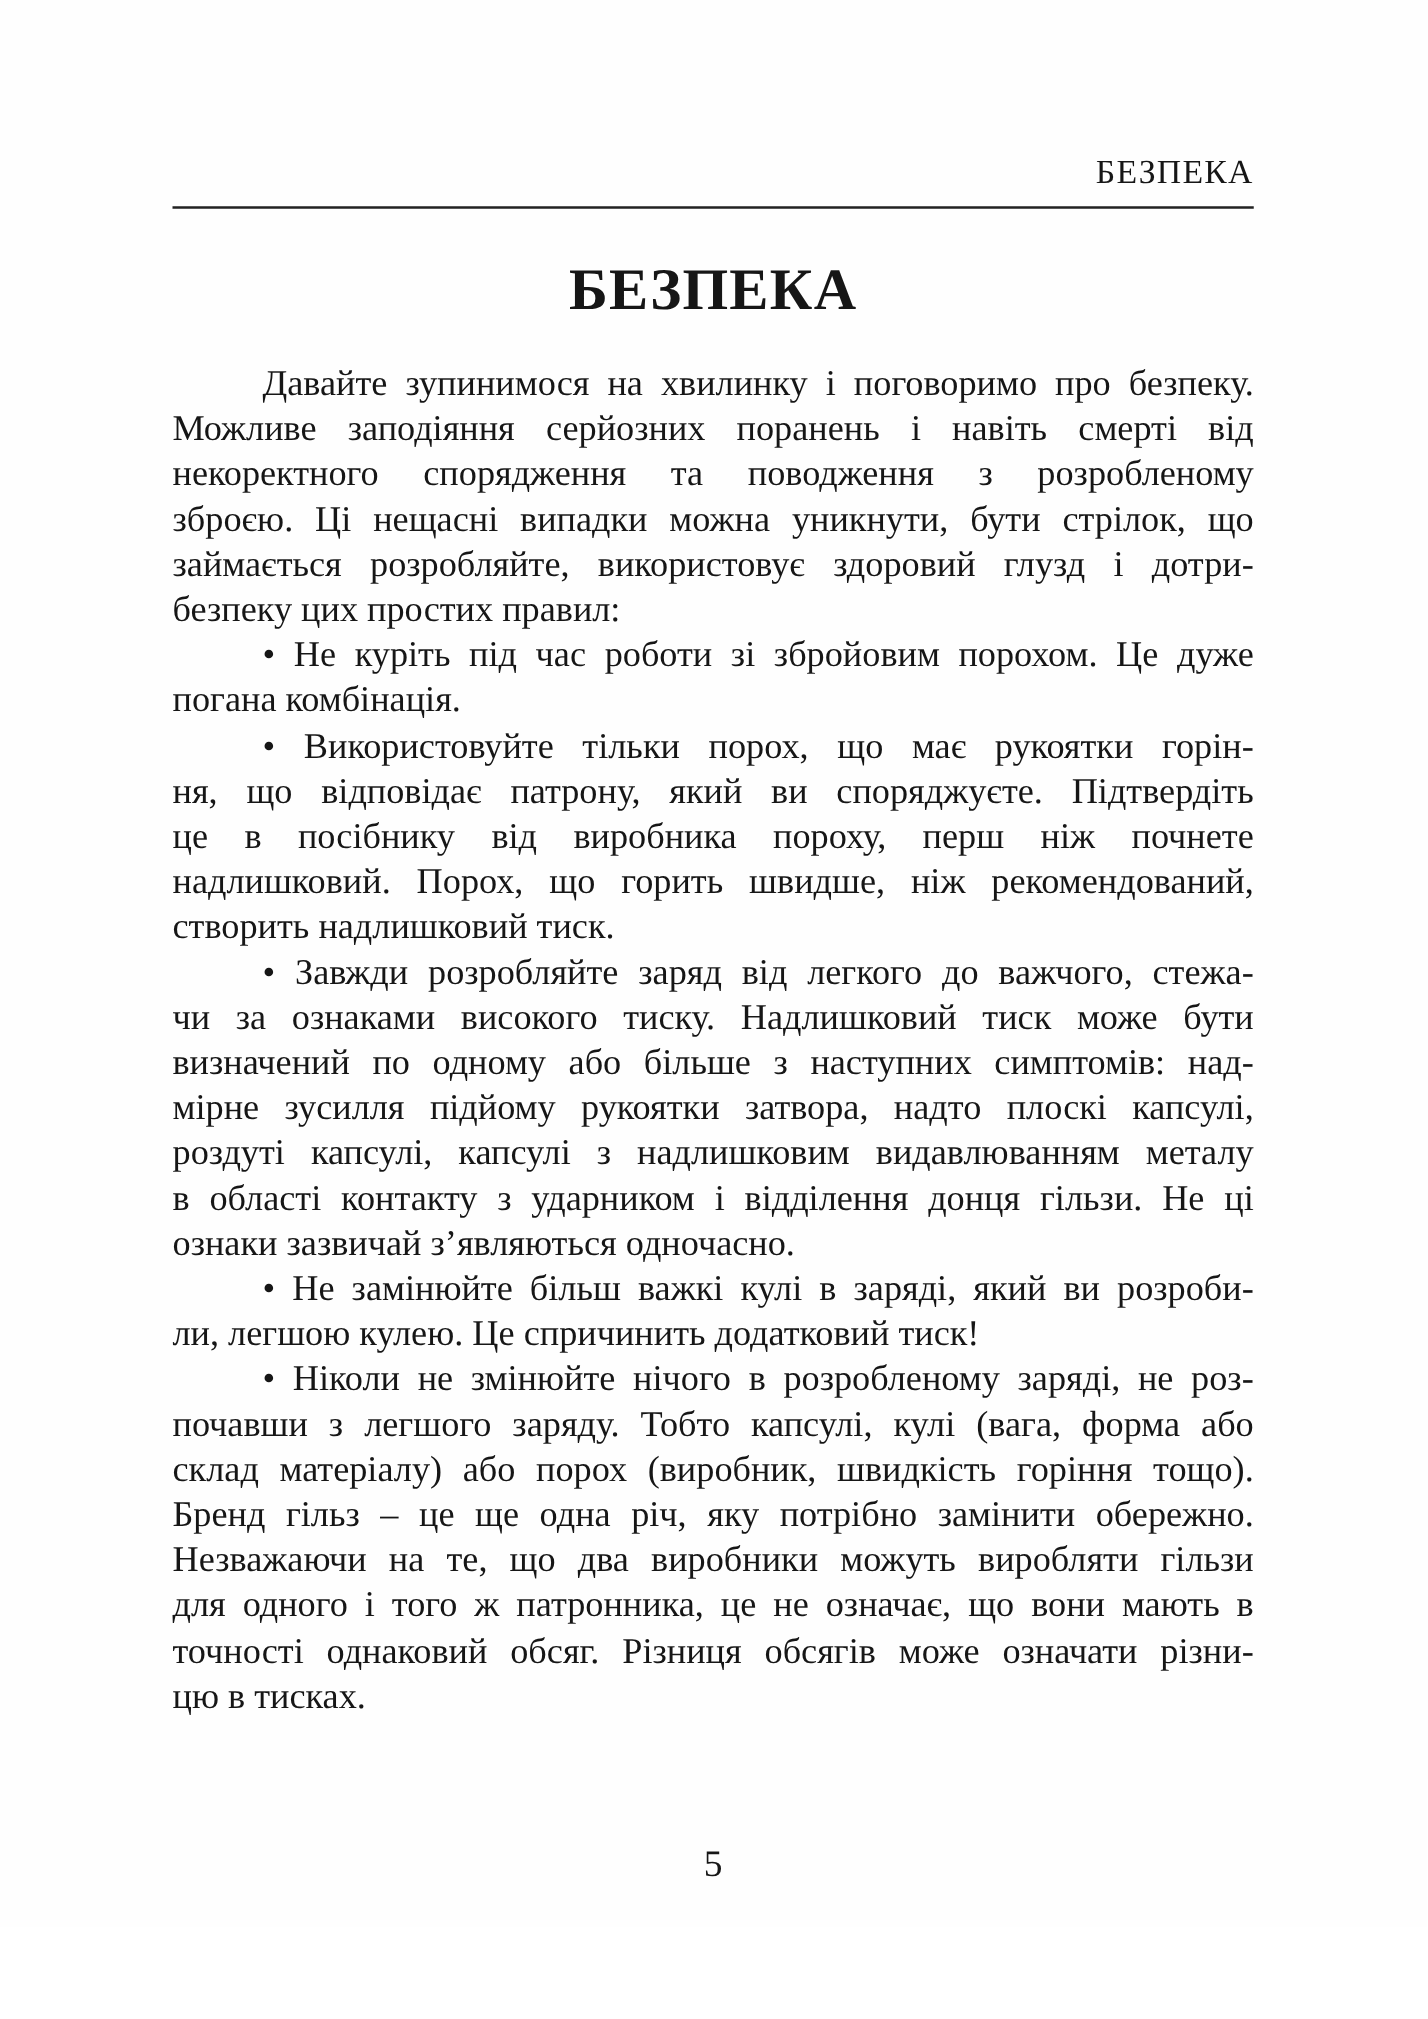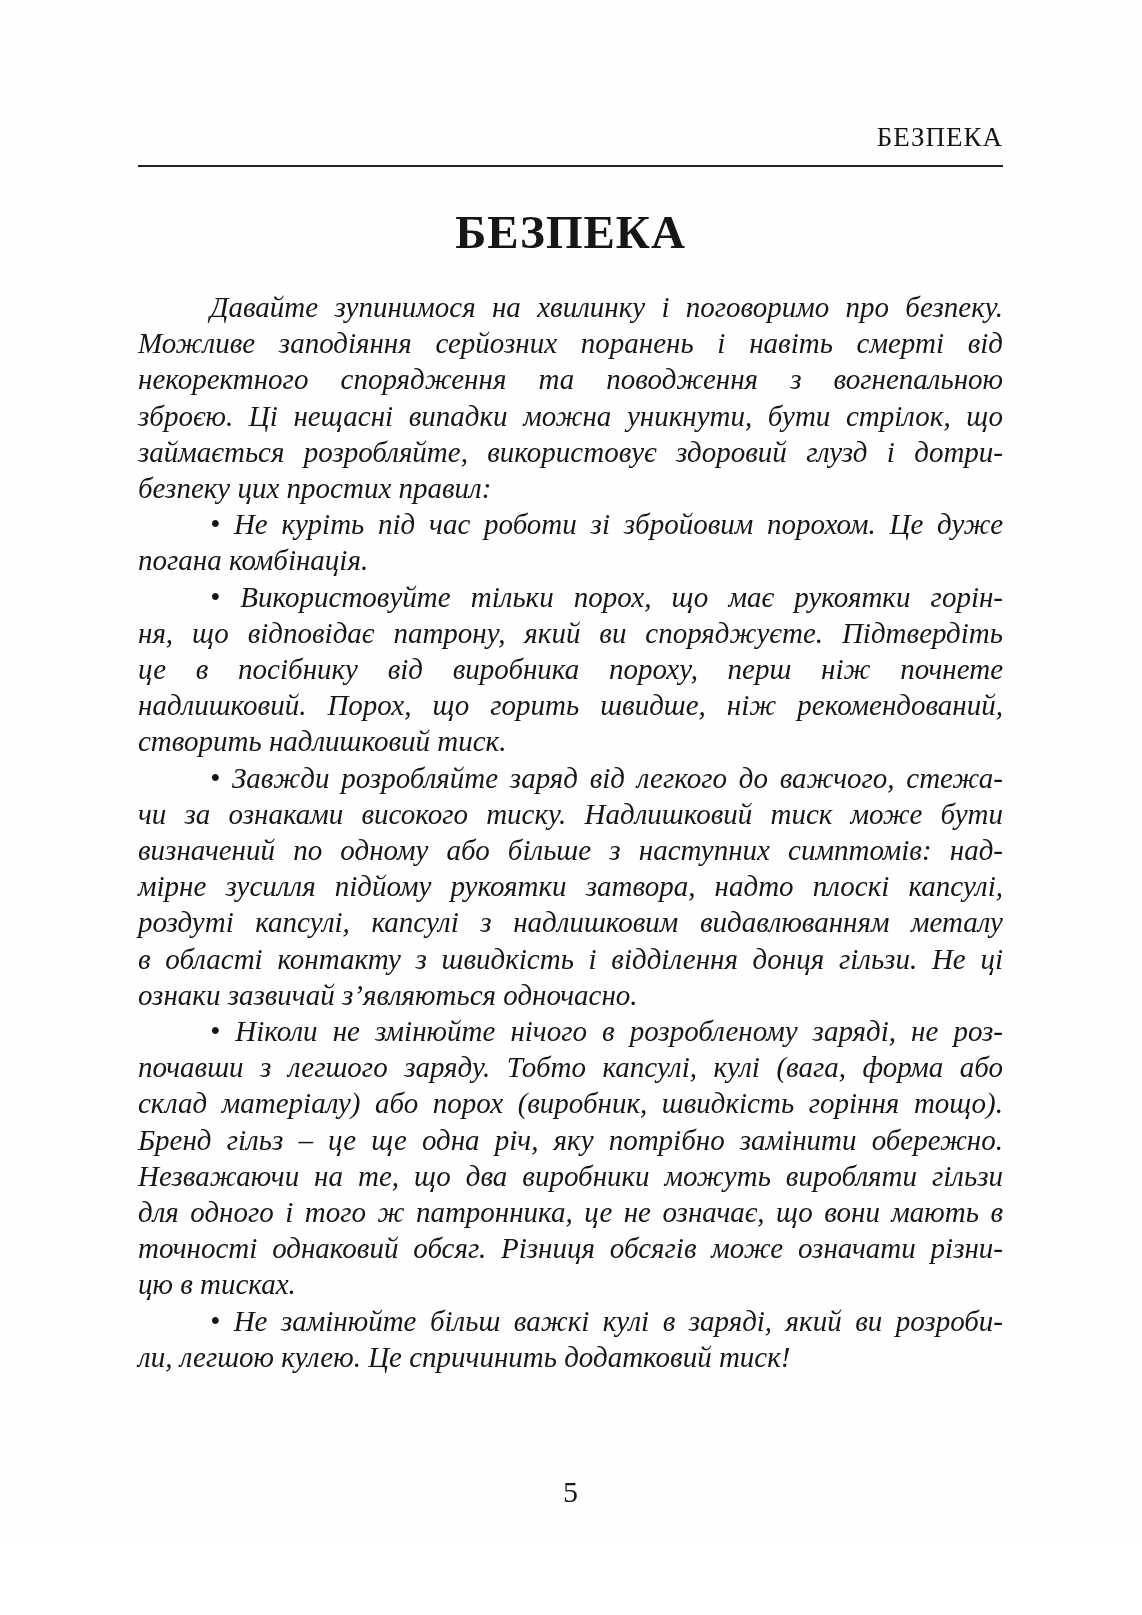--- a/index.html
+++ b/index.html
@@ -37,21 +37,20 @@
     font-size: 47px;
     line-height: 54px;
     font-weight: bold;
     text-align: center;
     letter-spacing: 1px;
   }
   .body-text {
     margin-top: 30px;
     font-size: 29px;
     line-height: 36.2px;
-    font-style: italic;
   }
   .paragraph {
     margin: 0;
   }
   .line {
     text-align: justify;
     text-align-last: justify;
   }
   .line.last {
     text-align-last: left;
@@ -74,21 +73,21 @@
     <div class="running-head">БЕЗПЕКА</div>
     <hr class="rule">
   </header>
 
   <h1 class="page-title">БЕЗПЕКА</h1>
 
   <main class="body-text">
       <div class="paragraph">
         <div class="line first">Давайте зупинимося на хвилинку і поговоримо про безпеку.</div>
         <div class="line">Можливе заподіяння серйозних поранень і навіть смерті від</div>
-        <div class="line">некоректного спорядження та поводження з вогнепальною</div>
+        <div class="line">некоректного спорядження та поводження з розробленому</div>
         <div class="line">зброєю. Ці нещасні випадки можна уникнути, бути стрілок, що</div>
         <div class="line">займається розробляйте, використовує здоровий глузд і дотри-</div>
         <div class="line last">безпеку цих простих правил:</div>
       </div>
       <div class="paragraph">
         <div class="line first">• Не куріть під час роботи зі збройовим порохом. Це дуже</div>
         <div class="line last">погана комбінація.</div>
       </div>
       <div class="paragraph">
         <div class="line first">• Використовуйте тільки порох, що має рукоятки горін-</div>
@@ -96,35 +95,35 @@
         <div class="line">це в посібнику від виробника пороху, перш ніж почнете</div>
         <div class="line">надлишковий. Порох, що горить швидше, ніж рекомендований,</div>
         <div class="line last">створить надлишковий тиск.</div>
       </div>
       <div class="paragraph">
         <div class="line first">• Завжди розробляйте заряд від легкого до важчого, стежа-</div>
         <div class="line">чи за ознаками високого тиску. Надлишковий тиск може бути</div>
         <div class="line">визначений по одному або більше з наступних симптомів: над-</div>
         <div class="line">мірне зусилля підйому рукоятки затвора, надто плоскі капсулі,</div>
         <div class="line">роздуті капсулі, капсулі з надлишковим видавлюванням металу</div>
-        <div class="line">в області контакту з швидкість і відділення донця гільзи. Не ці</div>
+        <div class="line">в області контакту з ударником і відділення донця гільзи. Не ці</div>
         <div class="line last">ознаки зазвичай з’являються одночасно.</div>
+      </div>
+      <div class="paragraph">
+        <div class="line first">• Не замінюйте більш важкі кулі в заряді, який ви розроби-</div>
+        <div class="line last">ли, легшою кулею. Це спричинить додатковий тиск!</div>
       </div>
       <div class="paragraph">
         <div class="line first">• Ніколи не змінюйте нічого в розробленому заряді, не роз-</div>
         <div class="line">почавши з легшого заряду. Тобто капсулі, кулі (вага, форма або</div>
         <div class="line">склад матеріалу) або порох (виробник, швидкість горіння тощо).</div>
         <div class="line">Бренд гільз – це ще одна річ, яку потрібно замінити обережно.</div>
         <div class="line">Незважаючи на те, що два виробники можуть виробляти гільзи</div>
         <div class="line">для одного і того ж патронника, це не означає, що вони мають в</div>
         <div class="line">точності однаковий обсяг. Різниця обсягів може означати різни-</div>
         <div class="line last">цю в тисках.</div>
       </div>
-      <div class="paragraph">
-        <div class="line first">• Не замінюйте більш важкі кулі в заряді, який ви розроби-</div>
-        <div class="line last">ли, легшою кулею. Це спричинить додатковий тиск!</div>
-      </div>
     </main>
 
   <footer>
     <div class="page-number">5</div>
   </footer>
 </div>
 
 </body></html>

